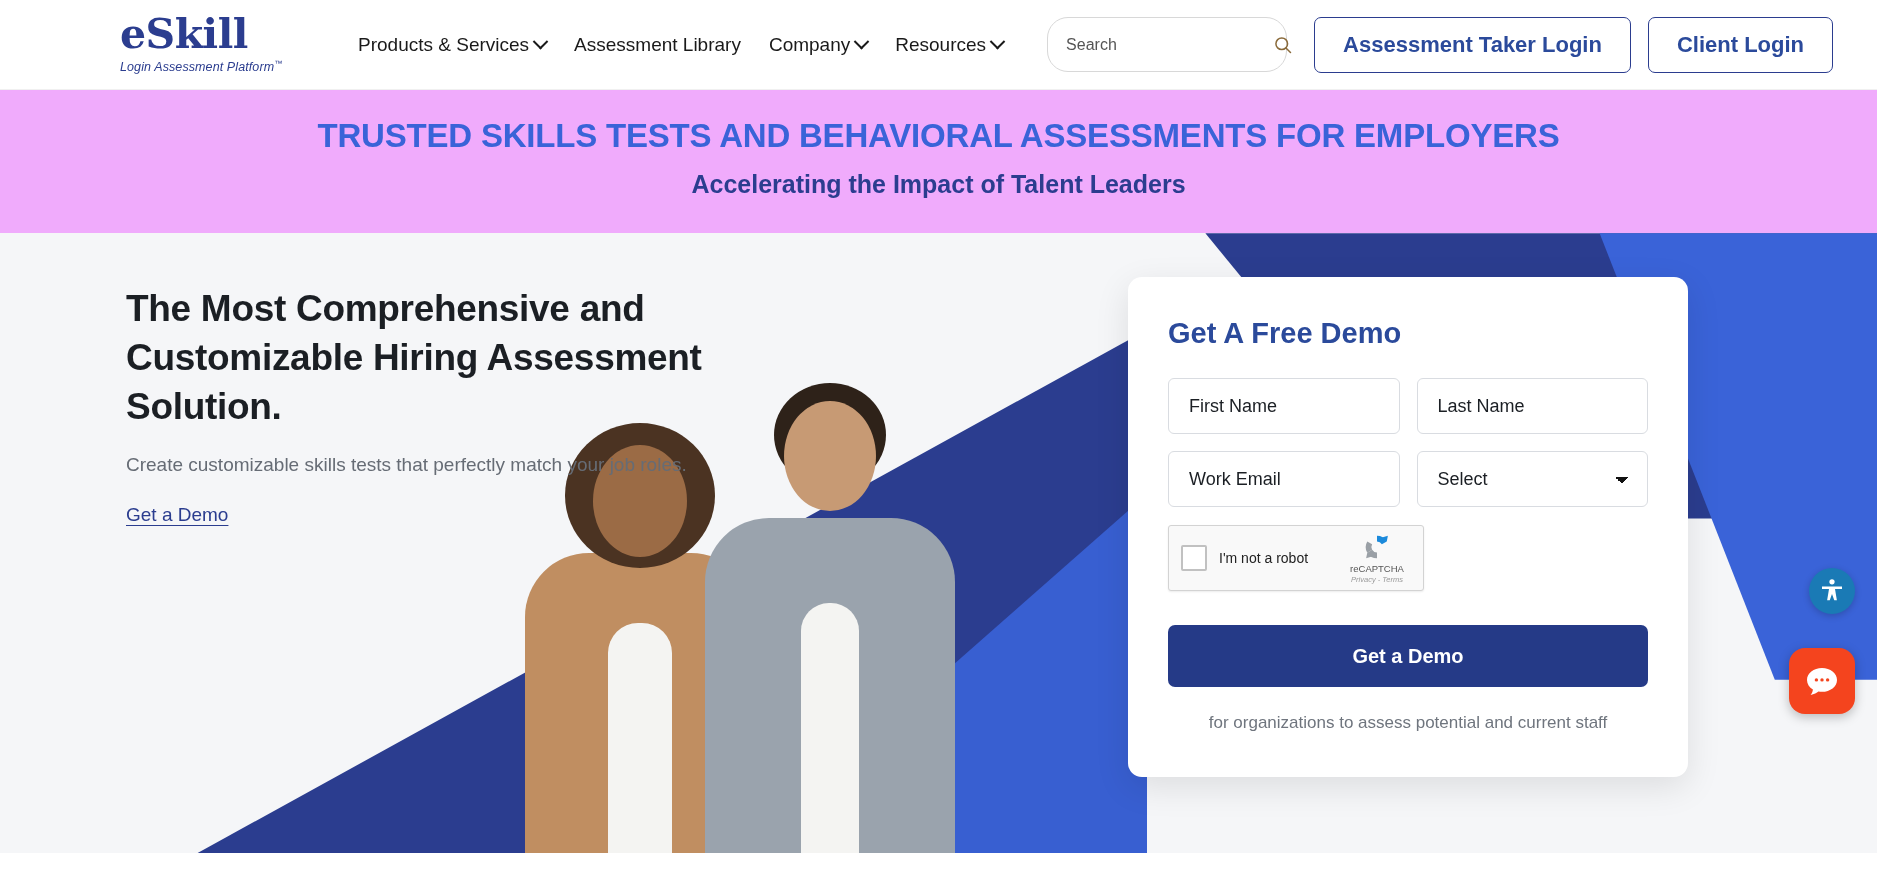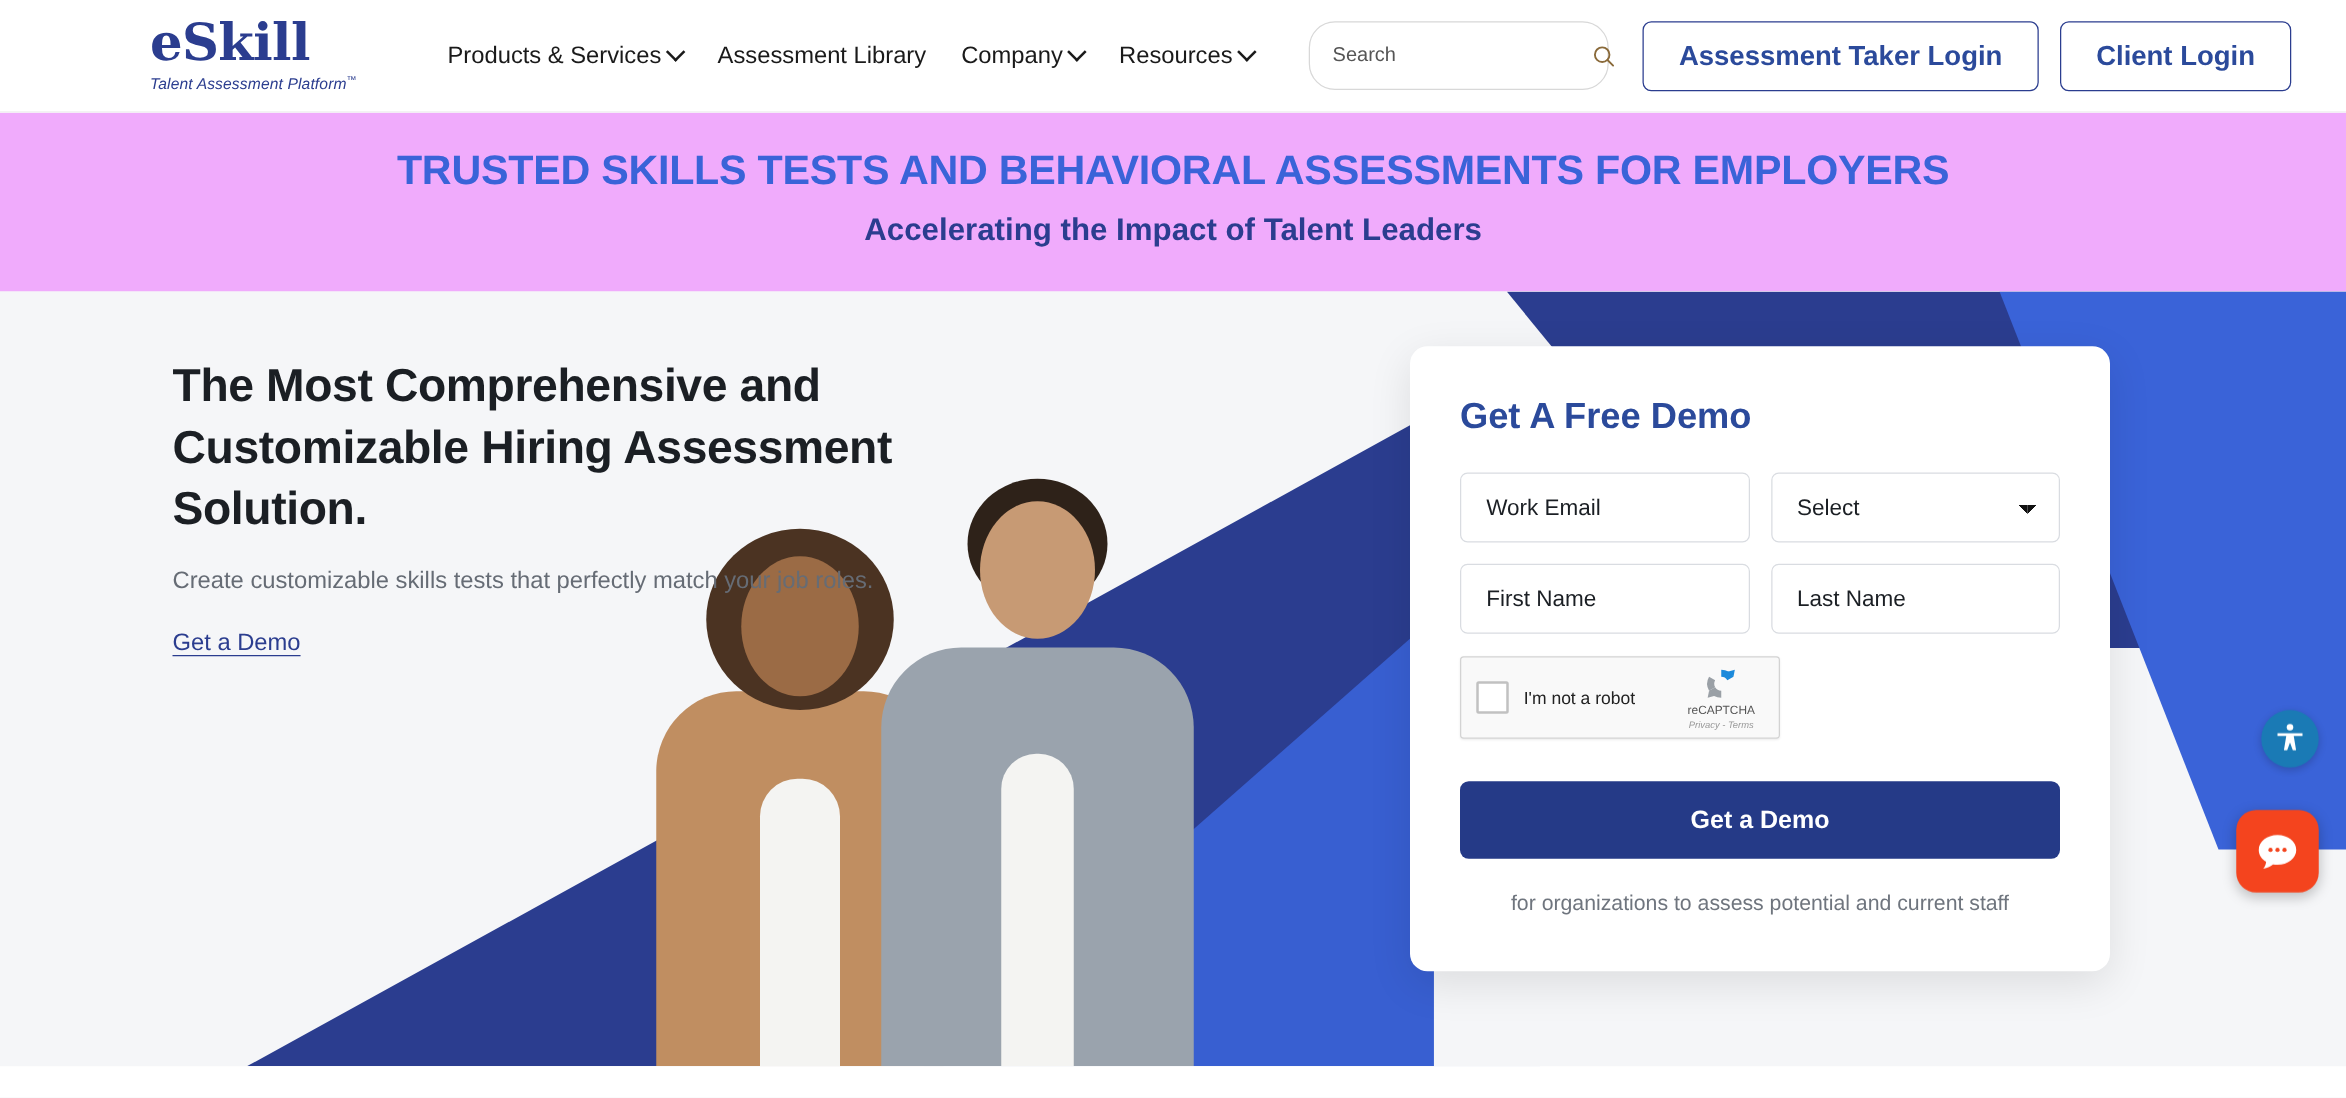--- a/index.html
+++ b/index.html
@@ -225,21 +225,21 @@
   .band-bottom-white {
     position: absolute;
     bottom: 0; right: 0;
     width: 100%; height: 24%;
     background: #f5f6f8;
   }
 
   
   .hero-copy {
     position: absolute;
-    left: 138px;
+    left: 126px;
     top: 52px;
     width: 620px;
     z-index: 10;
   }
   .hero-h1 {
     font-size: 37px;
     font-weight: 700;
     color: #1b1f24;
     line-height: 1.32;
     letter-spacing: -0.3px;
@@ -388,21 +388,21 @@
     box-shadow: 0 3px 11px rgba(0,0,0,.25);
   }
 </style>
 </head>
 <body>
 
 <div class="header">
 
   <div class="logo-block">
     <div class="logo-word">eSkill</div>
-    <div class="logo-tag"><span>Talent Assessment Platform</span><span class="logo-tm">™</span></div>
+    <div class="logo-tag"><span>Login Assessment Platform</span><span class="logo-tm">™</span></div>
   </div>
 
   <nav class="nav">
     <div class="nav-item">
       <span>Products &amp; Services</span>
       <span class="caret"></span>
     </div>
     <div class="nav-item">
       <span>Assessment Library</span>
     </div>
@@ -467,29 +467,29 @@
   <div class="hero-copy">
     <h1 class="hero-h1">The Most Comprehensive and Customizable Hiring Assessment Solution.</h1>
     <p class="hero-p">Create customizable skills tests that perfectly match your job roles.</p>
     <a class="hero-link">Get a Demo</a>
   </div>
 
   <div class="form-card">
     <div class="form-title">Get A Free Demo</div>
 
     <div class="form-row">
+      <input class="field" type="text" placeholder="First Name" style="">
+      <input class="field" type="text" placeholder="Last Name" style="">
+    </div>
+
+    <div class="form-row">
       <input class="field" type="email" placeholder="Work Email" style="">
       <select class="field">
         <option>Select</option>
       </select>
-    </div>
-
-    <div class="form-row">
-      <input class="field" type="text" placeholder="First Name" style="">
-      <input class="field" type="text" placeholder="Last Name" style="">
     </div>
 
     <div class="recaptcha">
       <div class="rc-box"></div>
       <div class="rc-label">I'm not a robot</div>
       <div class="rc-brand">
         <svg class="rc-logo" viewBox="0 0 40 40">
           <path d="M20 5 a15 15 0 0 1 13 7.5 l-6.5 3.8 A7.6 7.6 0 0 0 20 12.6 z" fill="#1c8adb"></path>
           <path d="M33 12.5 l1.5 -7.5 l-7.8 2.2 z" fill="#1c8adb"></path>
           <path d="M20 35 a15 15 0 0 1 -13 -7.5 l6.5 -3.8 A7.6 7.6 0 0 0 20 27.4 z" fill="#9aa0a6"></path>

